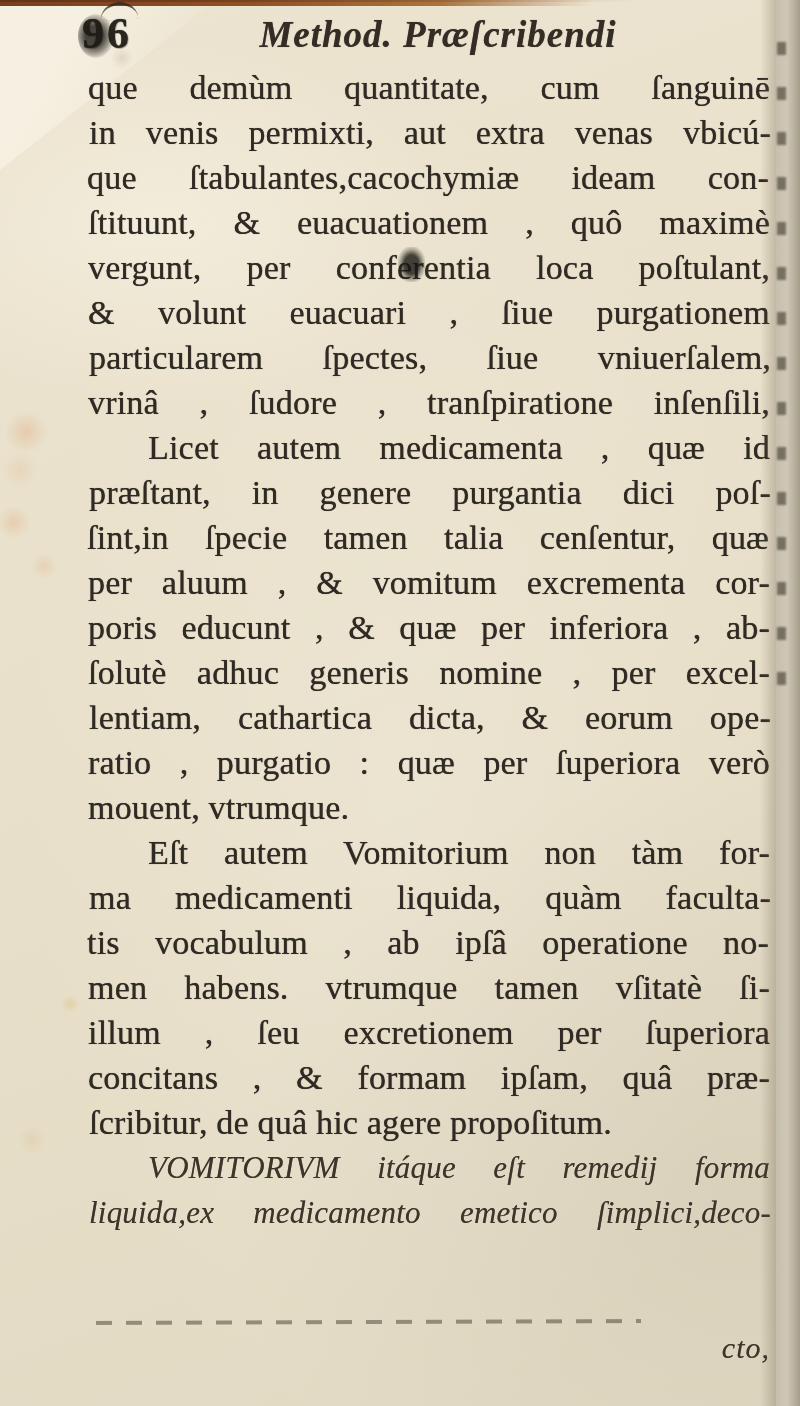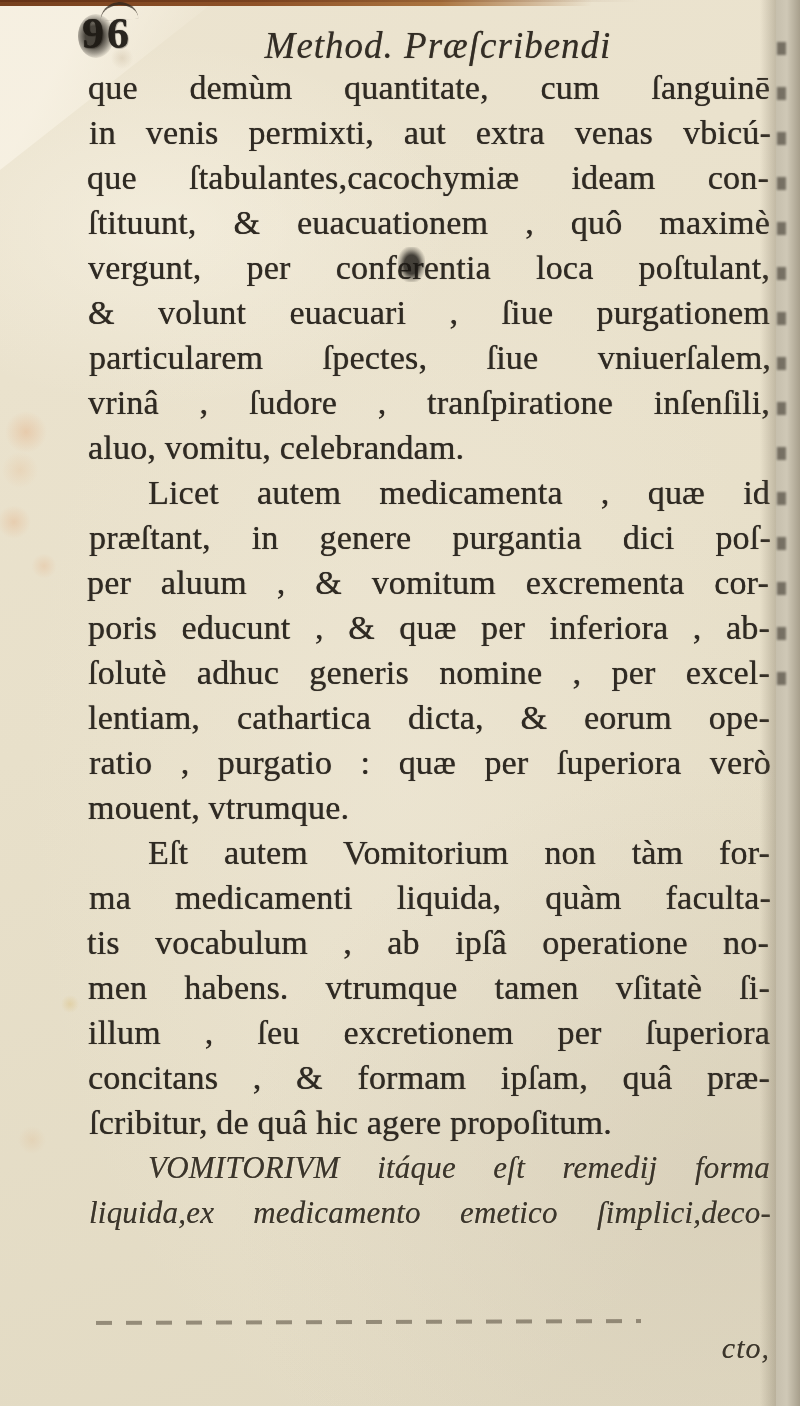--- a/index.html
+++ b/index.html
@@ -37,22 +37,22 @@
     radial-gradient(circle 24px at 14px 522px, rgba(226,160,110,0.30), transparent 70%),
     radial-gradient(circle 18px at 44px 566px, rgba(226,160,110,0.25), transparent 70%),
     radial-gradient(circle 26px at 20px 470px, rgba(226,170,120,0.22), transparent 70%),
     radial-gradient(circle 20px at 32px 1140px, rgba(220,170,120,0.20), transparent 70%),
     radial-gradient(circle 13px at 70px 1004px, rgba(213,178,92,0.30), transparent 70%),
     radial-gradient(circle 16px at 122px 58px, rgba(150,122,82,0.18), transparent 70%);}
   
   .pagenum{position:absolute;left:82px;top:8px;font-size:44px;font-weight:700;
     letter-spacing:3px;color:#2a2620;
     text-shadow:0 0 1px rgba(42,38,32,0.8),1px 1px 0 rgba(42,38,32,0.25);}
-  .runhead{position:absolute;left:76px;top:24px;width:724px;text-align:center;
-    font-style:italic;font-weight:400;font-size:37px;letter-spacing:1px;color:#332d25;
+  .runhead{position:absolute;left:76px;top:13px;width:724px;text-align:center;
+    font-style:italic;font-weight:700;font-size:37px;letter-spacing:1px;color:#332d25;
     text-shadow:0 0 0.8px rgba(51,45,37,0.7);}
   
   .textbody{position:absolute;left:88px;top:65px;width:682px;}
   .ln{height:45px;line-height:45px;font-size:34px;letter-spacing:0.2px;color:#2f2a23;
     text-shadow:0 0 0.7px rgba(47,42,35,0.75),0.4px 0.3px 0 rgba(47,42,35,0.3);
     overflow:visible;}
   .j{text-align:justify;text-align-last:justify;text-justify:inter-word;}
   .ind{text-indent:60px;}
   .it{font-style:italic;font-size:31px;color:#3b352b;
     text-shadow:0 0 0.6px rgba(59,53,43,0.6);}
@@ -92,26 +92,26 @@
 
     <div>
       <div class="ln j">que demùm quantitate, cum ſanguinē</div>
       <div class="ln j">in venis permixti, aut extra venas vbicú-</div>
       <div class="ln j">que ſtabulantes,cacochymiæ ideam con-</div>
       <div class="ln j">ſtituunt, &amp; euacuationem , quô maximè</div>
       <div class="ln j">vergunt, per conferentia loca poſtulant,</div>
       <div class="ln j">&amp; volunt euacuari , ſiue purgationem</div>
       <div class="ln j">particularem ſpectes, ſiue vniuerſalem,</div>
       <div class="ln j">vrinâ , ſudore , tranſpiratione inſenſili,</div>
-      <div class="ln">aluo, vomitu, celebrandam.</div>
     </div>
 
     <div>
       <div class="ln j ind">Licet autem medicamenta , quæ id</div>
       <div class="ln j">præſtant, in genere purgantia dici poſ-</div>
+      <div class="ln j">ſint,in ſpecie tamen talia cenſentur, quæ</div>
       <div class="ln j">per aluum , &amp; vomitum excrementa cor-</div>
       <div class="ln j">poris educunt , &amp; quæ per inferiora , ab-</div>
       <div class="ln j">ſolutè adhuc generis nomine , per excel-</div>
       <div class="ln j">lentiam, cathartica dicta, &amp; eorum ope-</div>
       <div class="ln j">ratio , purgatio : quæ per ſuperiora verò</div>
       <div class="ln">mouent, vtrumque.</div>
     </div>
 
     <div>
       <div class="ln j ind">Eſt autem Vomitorium non tàm for-</div>

